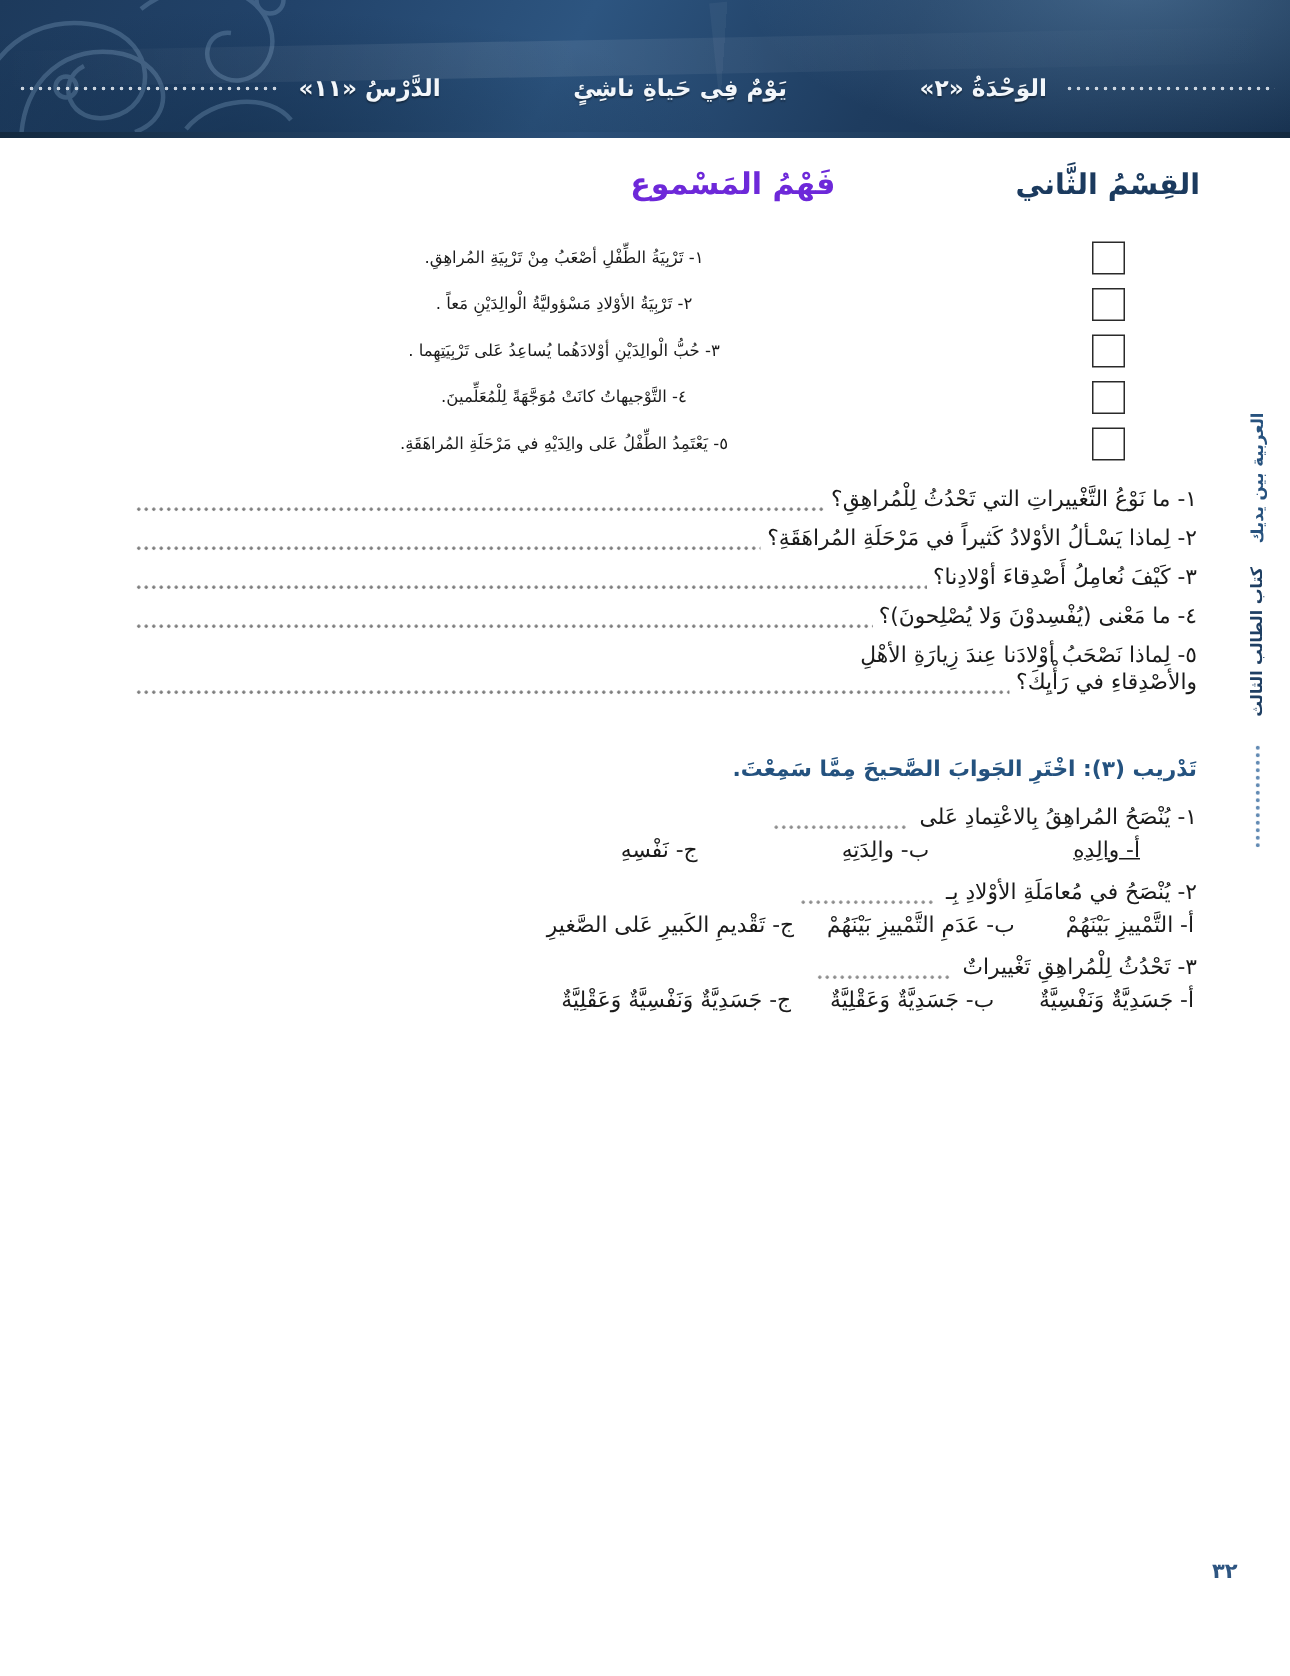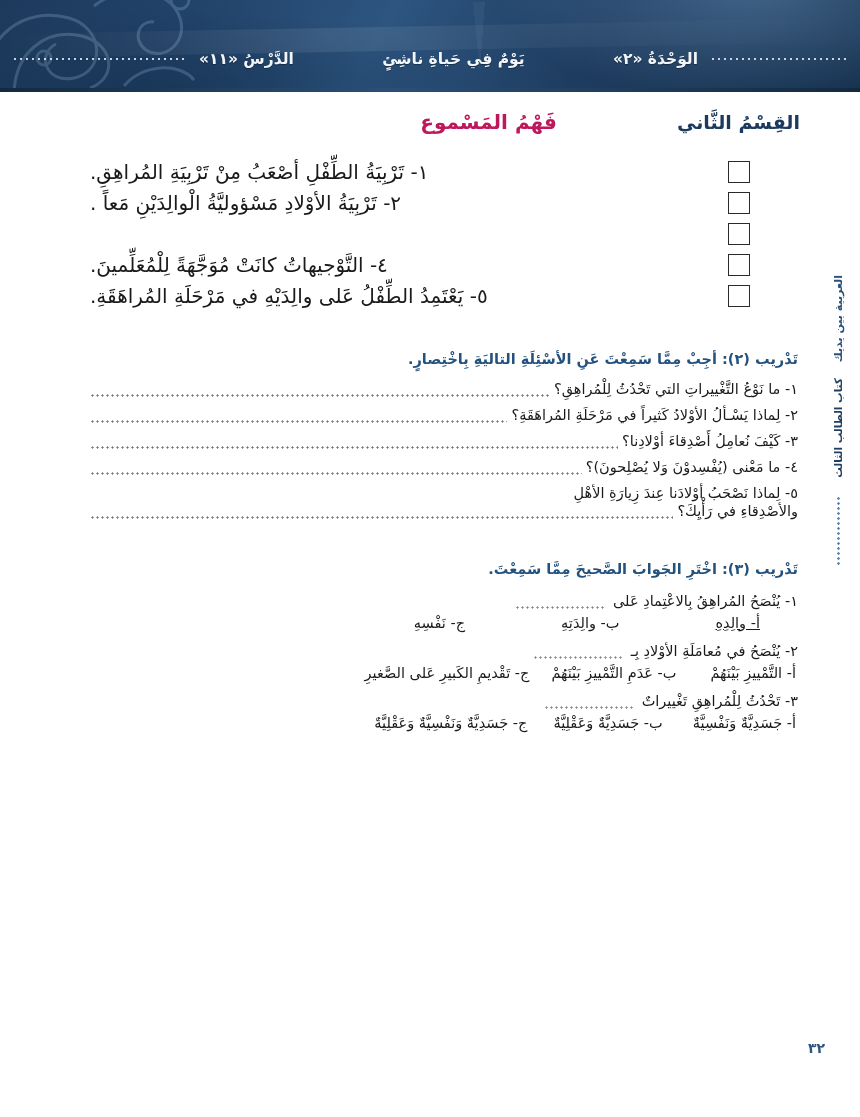--- a/index.html
+++ b/index.html
@@ -141,21 +141,21 @@
   }
 
   .title-row {
     display: flex;
     align-items: baseline;
     gap: 120px;
     margin-top: 14px;
     padding-right: 16px;
   }
   .title-main {
-    color: #be185d;
+    color: #6d28d9;
     font-size: 20px;
     font-weight: bold;
   }
   .title-sub {
     color: #1b3a5e;
     font-size: 19px;
     font-weight: bold;
   }
 
   .intro {
@@ -180,22 +180,22 @@
   .stmt-list { margin-top: 22px; }
   .stmt-row {
     display: flex;
     align-items: center;
     justify-content: flex-start;
     height: 31px;
   }
   .stmt-text {
     flex: 1 1 auto;
     color: #1a1a1a;
-    font-size: 20px;
-    text-align: left;
+    font-size: 11px;
+    text-align: center;
     padding-right: 60px;
     white-space: nowrap;
   }
   .stmt-box {
     flex: 0 0 auto;
     width: 22px;
     height: 22px;
     border: 1.6px solid #2a2a2a;
     margin-left: 6px;
     margin-right: 66px;
@@ -332,32 +332,32 @@
       <div class="stmt-row">
         <div class="stmt-box"></div>
         <div class="stmt-text">١- تَرْبِيَةُ الطِّفْلِ أصْعَبُ مِنْ تَرْبِيَةِ المُراهِقِ.</div>
       </div>
       <div class="stmt-row">
         <div class="stmt-box"></div>
         <div class="stmt-text">٢- تَرْبِيَةُ الأوْلادِ مَسْؤوليَّةُ الْوالِدَيْنِ مَعاً .</div>
       </div>
       <div class="stmt-row">
         <div class="stmt-box"></div>
+        <div class="stmt-text">٣- حُبُّ الْوالِدَيْنِ أوْلادَهُما يُساعِدُ عَلى تَرْبِيَتِهِما .</div>
       </div>
       <div class="stmt-row">
         <div class="stmt-box"></div>
         <div class="stmt-text">٤- التَّوْجيهاتُ كانَتْ مُوَجَّهَةً لِلْمُعَلِّمينَ.</div>
       </div>
       <div class="stmt-row">
         <div class="stmt-box"></div>
         <div class="stmt-text">٥- يَعْتَمِدُ الطِّفْلُ عَلى والِدَيْهِ في مَرْحَلَةِ المُراهَقَةِ.</div>
       </div>
     </div>
 
-    <div class="drill-head drill2-head">تَدْريب (٢): أجِبْ مِمَّا سَمِعْتَ عَنِ الأسْئِلَةِ التاليَةِ بِاخْتِصارٍ.</div>
 
     <div class="q-list">
       <div class="q-row">
         <div class="q-text">١- ما نَوْعُ التَّغْييراتِ التي تَحْدُثُ لِلْمُراهِقِ؟</div>
         <div class="q-dots"></div>
       </div>
       <div class="q-row">
         <div class="q-text">٢- لِماذا يَسْـألُ الأوْلادُ كَثيراً في مَرْحَلَةِ المُراهَقَةِ؟</div>
         <div class="q-dots"></div>
       </div>

